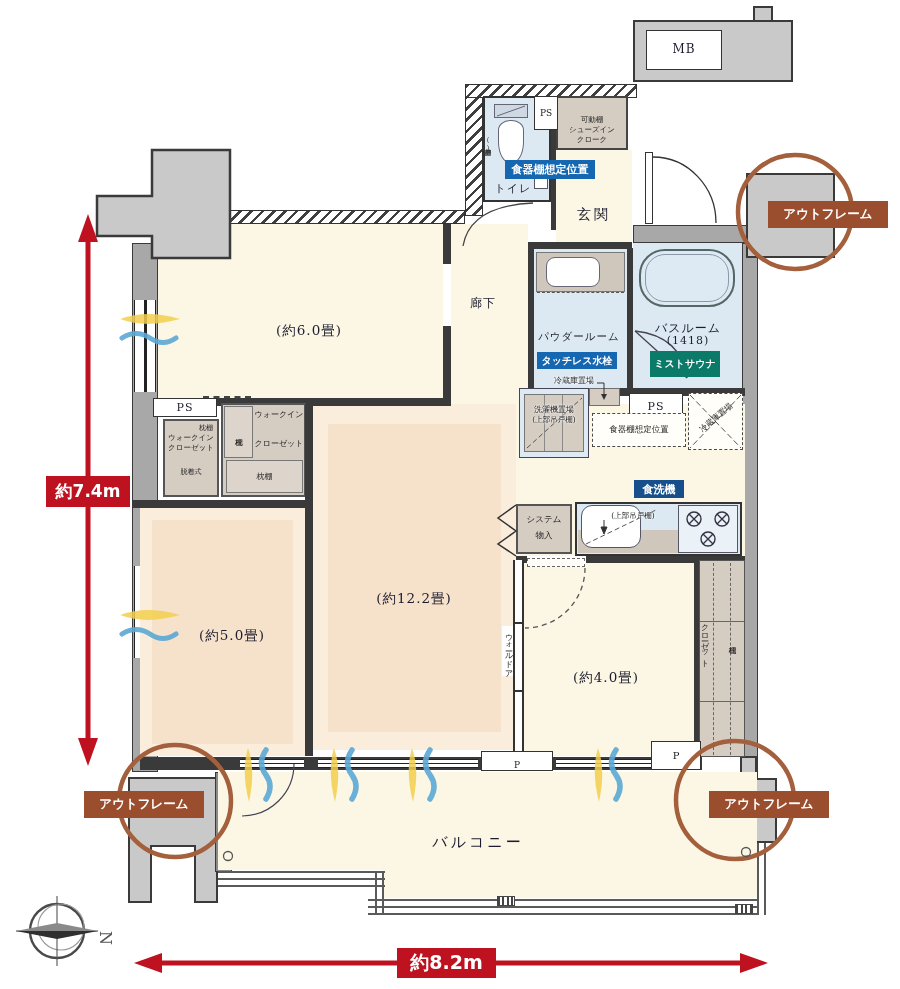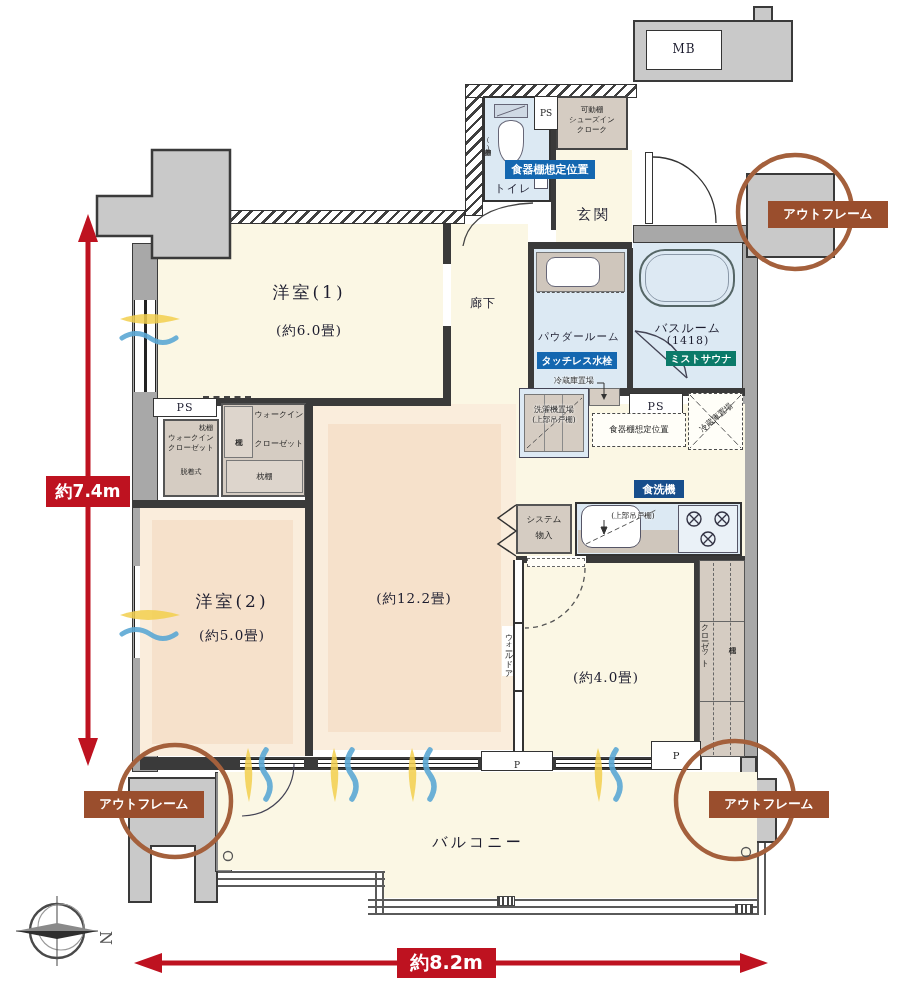--- a/index.html
+++ b/index.html
@@ -74,21 +74,21 @@
   <div class="abs blue z3" style="left:483px;top:96px;width:68px;height:106px;border:2px solid #333"></div>
   <div class="abs z4" style="left:494px;top:104px;width:34px;height:14px;background:#cfd9e4;border:1px solid #667"></div>
   <div class="abs z4" style="left:498px;top:120px;width:26px;height:44px;background:#fff;border:1.5px solid #667;border-radius:12px 12px 13px 13px/10px 10px 22px 22px"></div>
   <div class="abs z4" style="left:534px;top:178px;width:14px;height:11px;background:#fff;border:1px solid #556"></div>
   <div class="abs whitebox z4" style="left:534px;top:96px;width:24px;height:34px;display:flex;align-items:center;justify-content:center">
     <span class="sm" style="font-size:9px">PS</span>
   </div>
   <div class="abs vt xs z4 txt" style="left:483px;top:108px;height:72px;font-size:6.5px;color:#333">(上部吊戸棚)</div>
   <div class="abs lab txt" style="left:487px;top:181px;width:52px;font-size:11px">トイレ</div>
   <div class="abs taupe z3" style="left:556px;top:96px;width:72px;height:54px;border:2px solid #444">
-    <div class="xs" style="margin-top:7px">可動棚</div>
+    <div class="xs" style="margin-top:17px">可動棚</div>
     <div class="xs">シューズイン</div>
     <div class="xs">クローク</div>
   </div>
   <div class="abs wall z3" style="left:551px;top:130px;width:5px;height:100px"></div>
   <div class="abs wall z3" style="left:528px;top:242px;width:104px;height:7px"></div>
   <div class="abs z4" style="left:645px;top:152px;width:8px;height:72px;background:#fff;border:1.5px solid #333"></div>
   <div class="abs lab txt" style="left:560px;top:206px;width:68px;font-size:14px;letter-spacing:3px">玄関</div>
   <div class="abs lab txt" style="left:646px;top:42px;width:76px;font-size:12px;z-index:9">MB</div>
 
   <div class="abs blue z3" style="left:534px;top:249px;width:93px;height:141px"></div>
@@ -194,31 +194,29 @@
   <div class="abs rail z3" style="left:368px;top:899px;width:391px;height:2px"></div>
   <div class="abs rail z3" style="left:368px;top:906px;width:391px;height:2px"></div>
   <div class="abs rail z3" style="left:368px;top:913px;width:391px;height:2px"></div>
   <div class="abs rail z3" style="left:375px;top:871px;width:2px;height:44px"></div>
   <div class="abs rail z3" style="left:382px;top:871px;width:2px;height:44px"></div>
   <div class="abs rail z3" style="left:757px;top:843px;width:2px;height:72px"></div>
   <div class="abs rail z3" style="left:764px;top:843px;width:2px;height:72px"></div>
   <div class="abs z4" style="left:497px;top:896px;width:18px;height:10px;background:repeating-linear-gradient(90deg,#444 0 2px,#fff 2px 4.5px);border:1px solid #444"></div>
   <div class="abs z4" style="left:735px;top:904px;width:18px;height:10px;background:repeating-linear-gradient(90deg,#444 0 2px,#fff 2px 4.5px);border:1px solid #444"></div>
 
-  <div class="abs rname txt" style="left:229px;top:281px;width:160px">洋室(1)</div>
   <div class="abs rsize txt" style="left:229px;top:322px;width:160px">(約6.0畳)</div>
-  <div class="abs rname txt" style="left:152px;top:590px;width:160px">洋室(2)</div>
   <div class="abs rsize txt" style="left:152px;top:627px;width:160px">(約5.0畳)</div>
   <div class="abs rsize txt" style="left:526px;top:669px;width:160px">(約4.0畳)</div>
   <div class="abs rsize txt" style="left:308px;top:590px;width:212px">(約12.2畳)</div>
   <div class="abs rname txt" style="left:398px;top:833px;width:160px;font-size:15px">バルコニー</div>
 
   <div class="abs tag" style="left:505px;top:160px;width:90px;height:19px;background:#1467b0;font-size:11px">食器棚想定位置</div>
   <div class="abs tag" style="left:537px;top:352px;width:80px;height:17px;background:#1467b0;font-size:10px">タッチレス水栓</div>
-  <div class="abs tag" style="left:666px;top:351px;width:70px;height:15px;background:#0b7a69;font-size:10px">ミストサウナ</div>
+  <div class="abs tag" style="left:650px;top:351px;width:70px;height:26px;background:#0b7a69;font-size:10px">ミストサウナ</div>
   <div class="abs tag" style="left:768px;top:201px;width:120px;height:27px;background:#9a4e2d;font-size:12.5px">アウトフレーム</div>
   <div class="abs tag" style="left:84px;top:791px;width:120px;height:27px;background:#9a4e2d;font-size:12.5px">アウトフレーム</div>
   <div class="abs tag" style="left:709px;top:791px;width:120px;height:27px;background:#9a4e2d;font-size:12.5px">アウトフレーム</div>
 
   <div class="abs tag" style="left:46px;top:476px;width:84px;height:31px;background:#be1220;font-size:17px">約7.4m</div>
   <div class="abs tag" style="left:397px;top:948px;width:99px;height:30px;background:#be1220;font-size:19px">約8.2m</div>
 
   <svg id="ovl" width="900" height="989" viewBox="0 0 900 989">
 
     <path d="M97,196 L152,196 L152,150 L230,150 L230,258 L152,258 L152,236 L97,236 Z" fill="#c9c9c9" stroke="#3a3a3a" stroke-width="2.5"></path>

